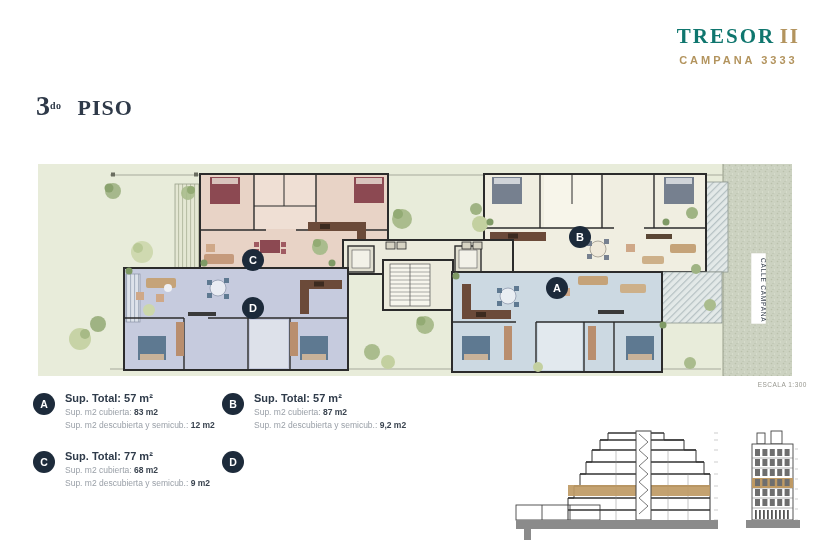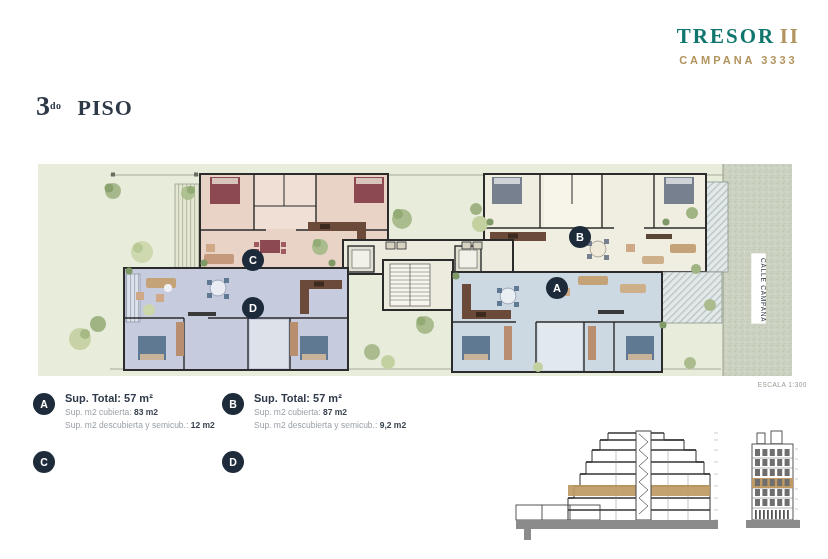--- a/index.html
+++ b/index.html
@@ -377,20 +377,25 @@
   <div class="leg-circle">B</div>
   <div>
     <div class="leg-total">Sup. Total: 57 m²</div>
     <div class="leg-line"><span>Sup. m2 cubierta:</span> <b>87 m2</b></div>
     <div class="leg-line"><span>Sup. m2 descubierta y semicub.:</span> <b>9,2 m2</b></div>
   </div>
 </div>
 
 <div class="legend-item" style="left:33px;top:450px;">
   <div class="leg-circle">C</div>
+  <div>
+    <div class="leg-total">Sup. Total: 77 m²</div>
+    <div class="leg-line"><span>Sup. m2 cubierta:</span> <b>68 m2</b></div>
+    <div class="leg-line"><span>Sup. m2 descubierta y semicub.:</span> <b>9 m2</b></div>
+  </div>
 </div>
 
 <div class="legend-item" style="left:222px;top:450px;">
   <div class="leg-circle">D</div>
 </div>
 
 <svg class="sec-drawing abs" width="212" height="124" viewBox="0 0 212 124">
   <g stroke="#444" stroke-width="0.9" fill="none">
     <rect x="4" y="77" width="84" height="15" fill="#ffffff"></rect>
     <line x1="30" y1="77" x2="30" y2="92"></line>

